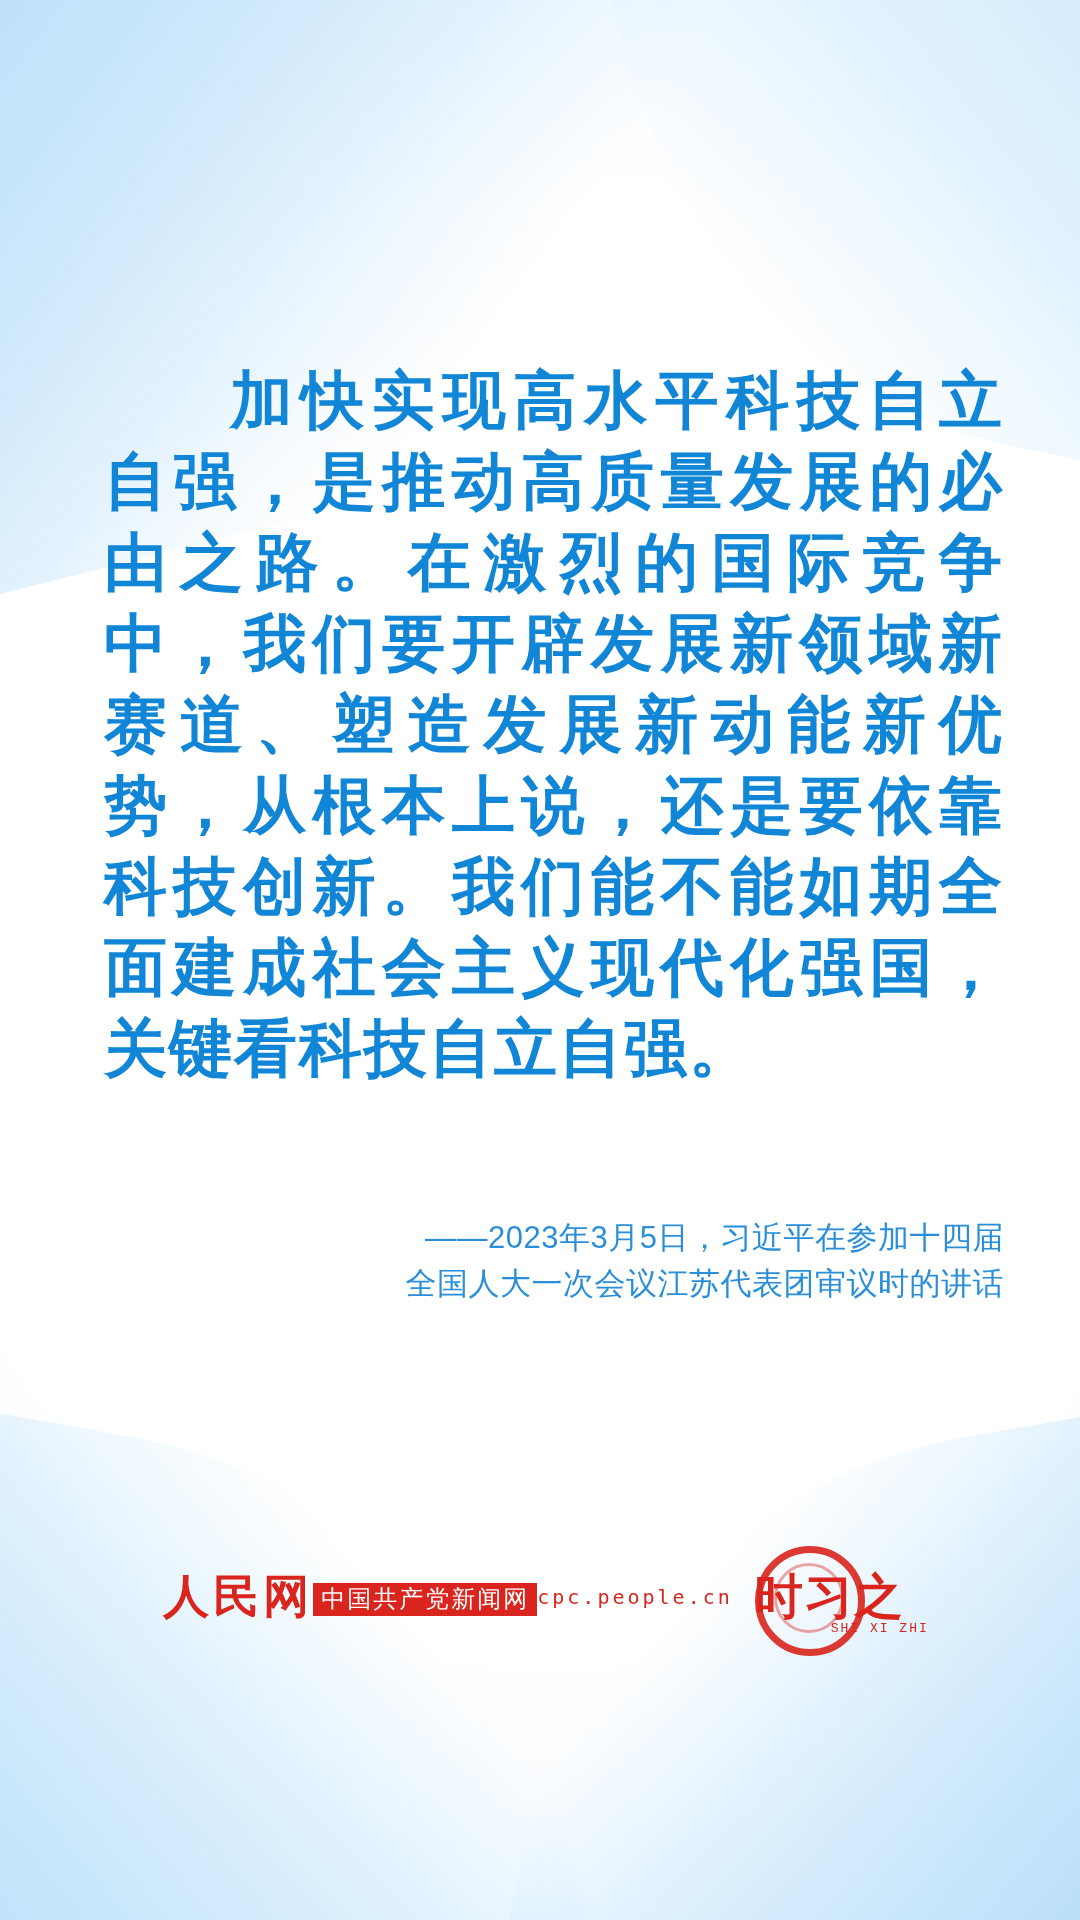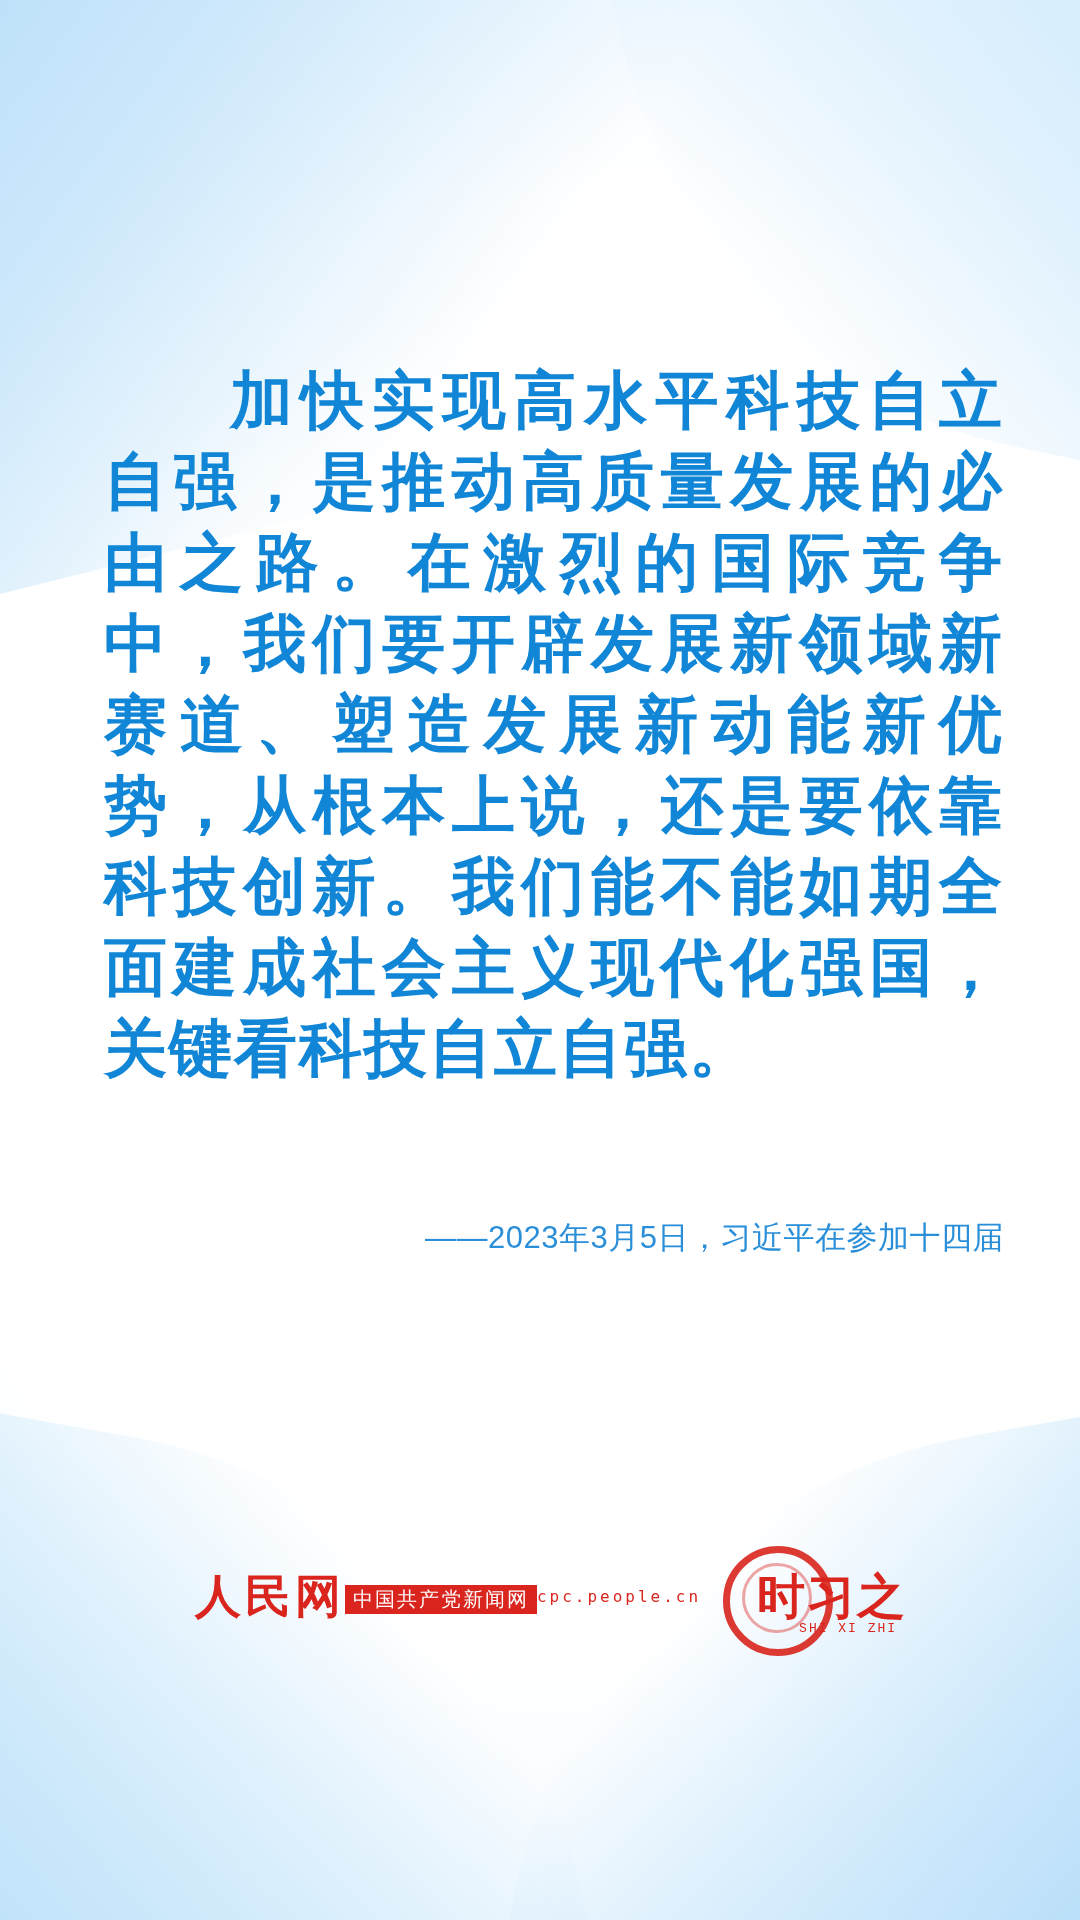--- a/index.html
+++ b/index.html
@@ -146,30 +146,30 @@
     color: #d9251d;
     font-family: "DejaVu Serif", "Liberation Serif", serif;
     font-weight: 700;
     font-size: 46px;
     letter-spacing: 4px;
   }
   .logo-people .sub {
     margin-top: 7px;
     background: #d9251d;
     color: #ffffff;
-    font-size: 20px;
+    font-size: 24px;
     letter-spacing: 2px;
     padding: 4px 8px 5px;
     white-space: nowrap;
   }
   .logo-people .url {
     margin-top: 2px;
     color: #d9251d;
     font-family: "DejaVu Sans Mono", "Liberation Mono", monospace;
-    font-size: 16px;
+    font-size: 20px;
     letter-spacing: 3px;
   }
   .logo-shixi {
     position: relative;
     width: 190px;
     height: 112px;
     display: flex;
     align-items: center;
   }
   .logo-shixi .seal {
@@ -193,21 +193,20 @@
     border: 3px solid rgba(217,37,29,.45);
   }
   .logo-shixi .word {
     position: relative;
     z-index: 2;
     color: #d9251d;
     font-family: "DejaVu Serif", "Liberation Serif", serif;
     font-weight: 700;
     font-size: 48px;
     letter-spacing: 2px;
-    margin-left: 34px;
     line-height: 1;
   }
   .logo-shixi .pinyin {
     position: absolute;
     left: 76px;
     bottom: 16px;
     color: #d9251d;
     font-family: Liberation Mono, monospace;
     font-size: 13px;
     letter-spacing: 2px;
@@ -230,20 +229,21 @@
   <div class="swoosh sw5"></div>
   <div class="swoosh sw6"></div>
   <div class="glow-center"></div>
 
   <div class="content">
 
     <div class="quote">加快实现高水平科技自立自强，是推动高质量发展的必由之路。在激烈的国际竞争中，我们要开辟发展新领域新赛道、塑造发展新动能新优势，从根本上说，还是要依靠科技创新。我们能不能如期全面建成社会主义现代化强国，关键看科技自立自强。</div>
 
     <div class="attribution">
       <span class="line1">——2023年3月5日，习近平在参加十四届</span>
+      <span class="line2">全国人大一次会议江苏代表团审议时的讲话</span>
     </div>
 
     <div class="logos">
 
       <div class="logo-people">
         <span class="cn">人民网</span>
         <span class="sub">中国共产党新闻网</span>
         <span class="url">cpc.people.cn</span>
       </div>
 

